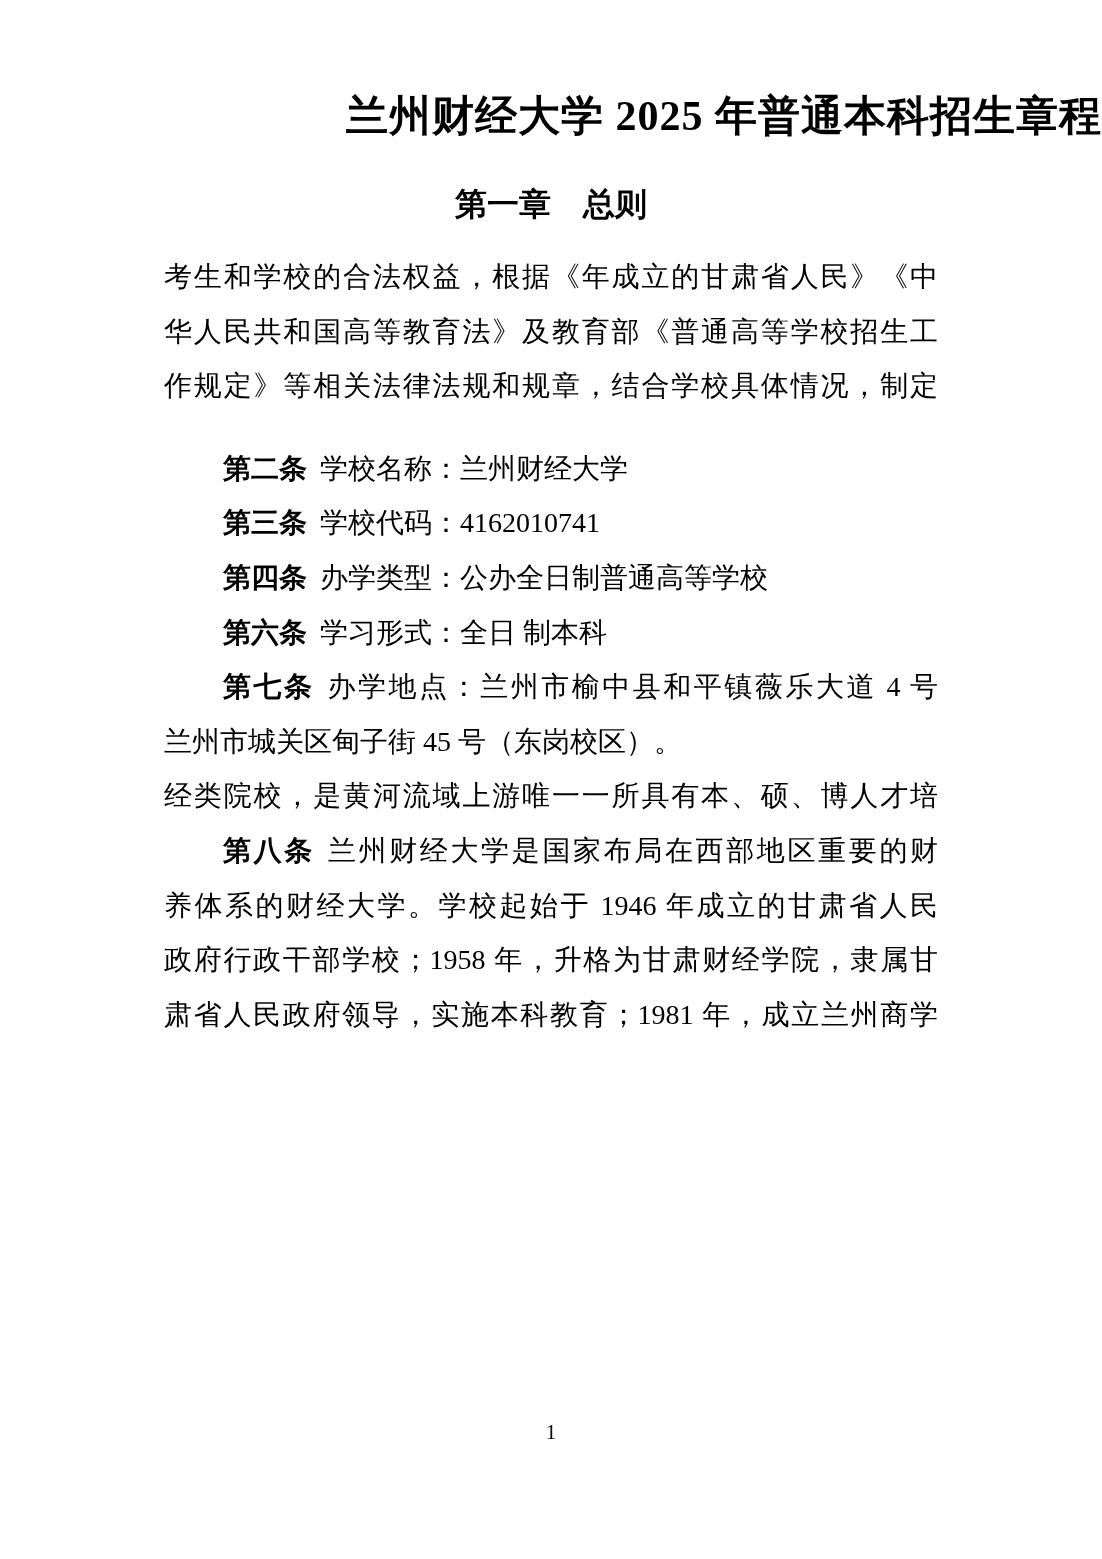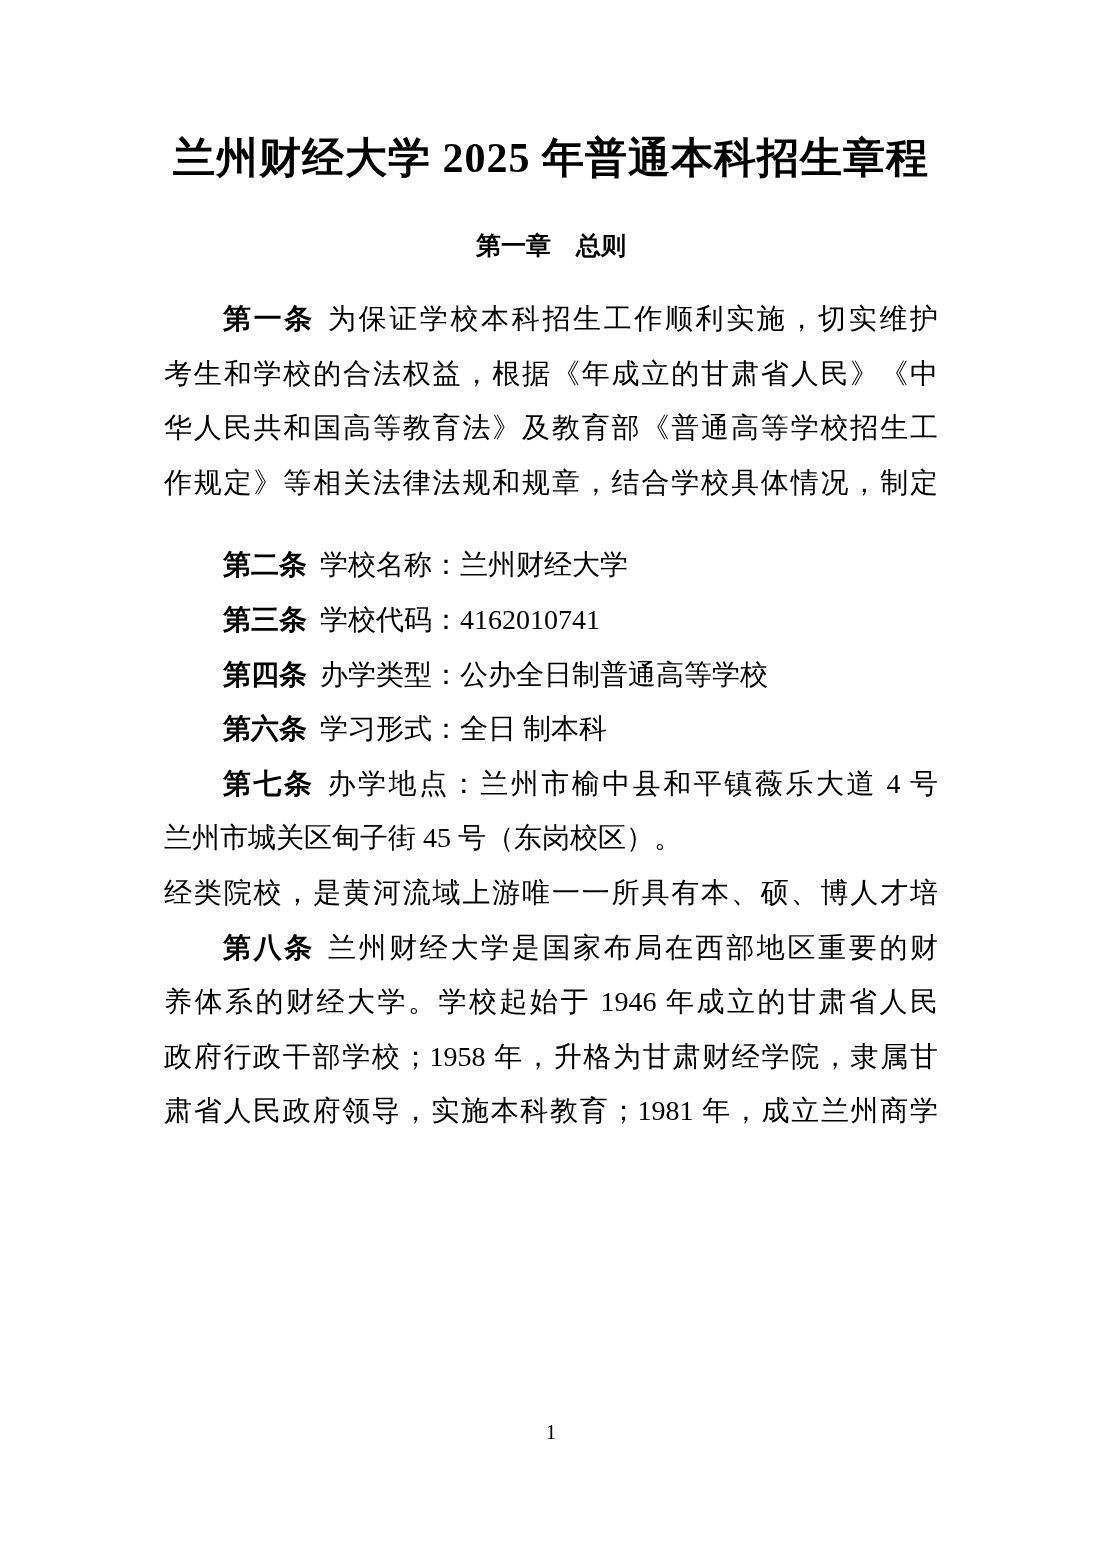--- a/index.html
+++ b/index.html
@@ -6,31 +6,31 @@
   .page {
     position: relative;
     width: 1102px;
     height: 1559px;
     background: #ffffff;
     color: #000000;
     font-family: "Liberation Serif", "DejaVu Serif", serif;
     overflow: hidden;
   }
   .doc-title {
-    margin: 15px;
-    padding-top: 115px;
+    margin: 0;
+    padding-top: 88px;
     font-size: 42px;
     line-height: 56px;
     font-weight: 700;
-    text-align: center;
+    text-align: right;
     letter-spacing: 1px;
   }
   .chapter-heading {
     margin: 40px 0 0 0;
-    font-size: 25px;
+    font-size: 32px;
     line-height: 40px;
     font-weight: 700;
     text-align: center;
   }
   .chapter-heading.second { margin-top: 37px; }
   .bodyblock {
     margin: 0 164px;
     font-size: 28px;
     line-height: 54.6px;
   }
@@ -52,21 +52,20 @@
 </head>
 <body>
 
 <div class="page">
 
   <h1 class="doc-title">兰州财经大学 2025 年普通本科招生章程</h1>
 
   <h2 class="chapter-heading">第一章　总则</h2>
 
   <div class="bodyblock first-para">
-    <p class="ln j indent"><span class="article-label">第一条</span><span>为保证学校本科招生工作顺利实施，切实维护</span></p>
     <p class="ln j">考生和学校的合法权益，根据《年成立的甘肃省人民》《中</p>
     <p class="ln j">华人民共和国高等教育法》及教育部《普通高等学校招生工</p>
     <p class="ln j">作规定》等相关法律法规和规章，结合学校具体情况，制定</p>
   </div>
 
 
   <div class="bodyblock items">
 
     <p class="ln indent"><span class="article-label">第二条</span><span>学校名称：兰州财经大学</span></p>
 

